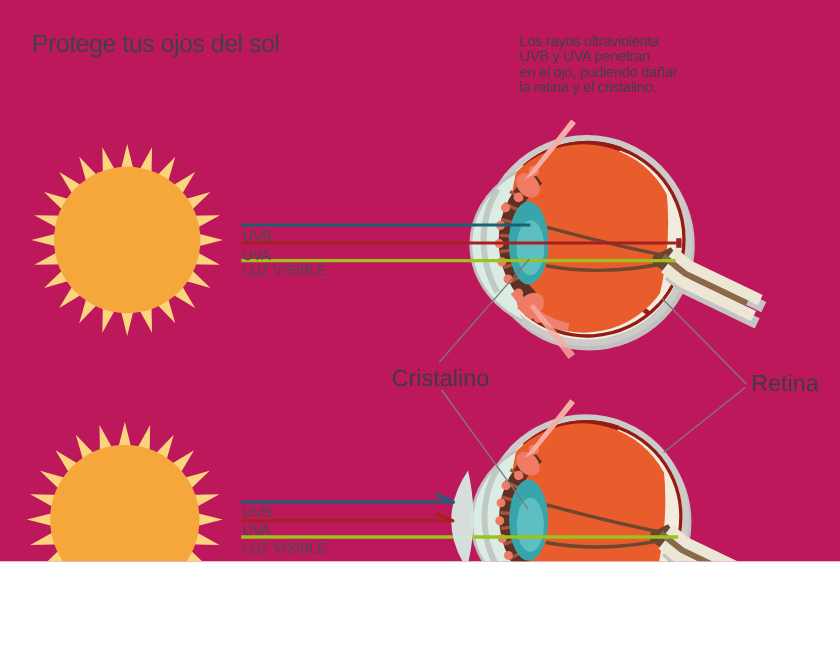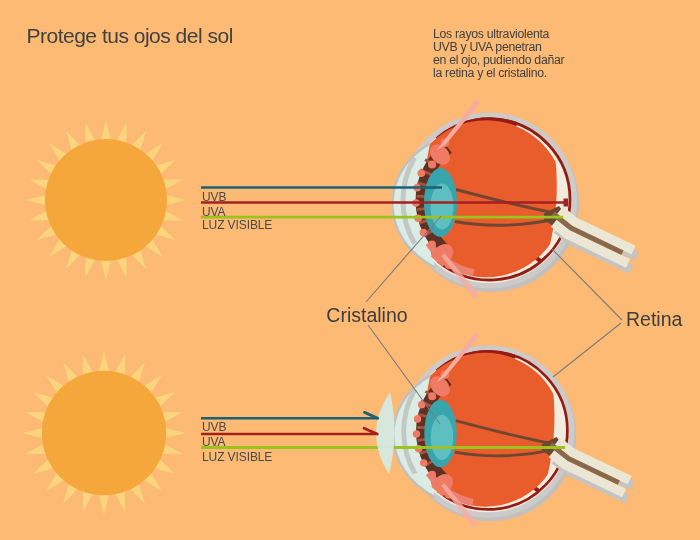--- a/index.html
+++ b/index.html
@@ -1,15 +1,15 @@
 <!DOCTYPE html>
 <html><head><meta charset="utf-8">
 <style>
 html,body{margin:0;padding:0;background:#ffffff;}
-#stage{position:relative;width:700px;height:540px;overflow:hidden;background:#fdba74;
+#stage{position:relative;width:700px;height:468px;overflow:hidden;background:#be185d;
 font-family:"Liberation Sans",sans-serif;}
 </style></head>
 <body>
 <div id="stage">
 <svg width="700" height="540" viewBox="0 0 700 540" font-family="Liberation Sans, sans-serif">
 <defs>
 <clipPath id="inner">
           <circle cx="-1" cy="0" r="80"></circle>
         </clipPath>
 <g id="sun">

